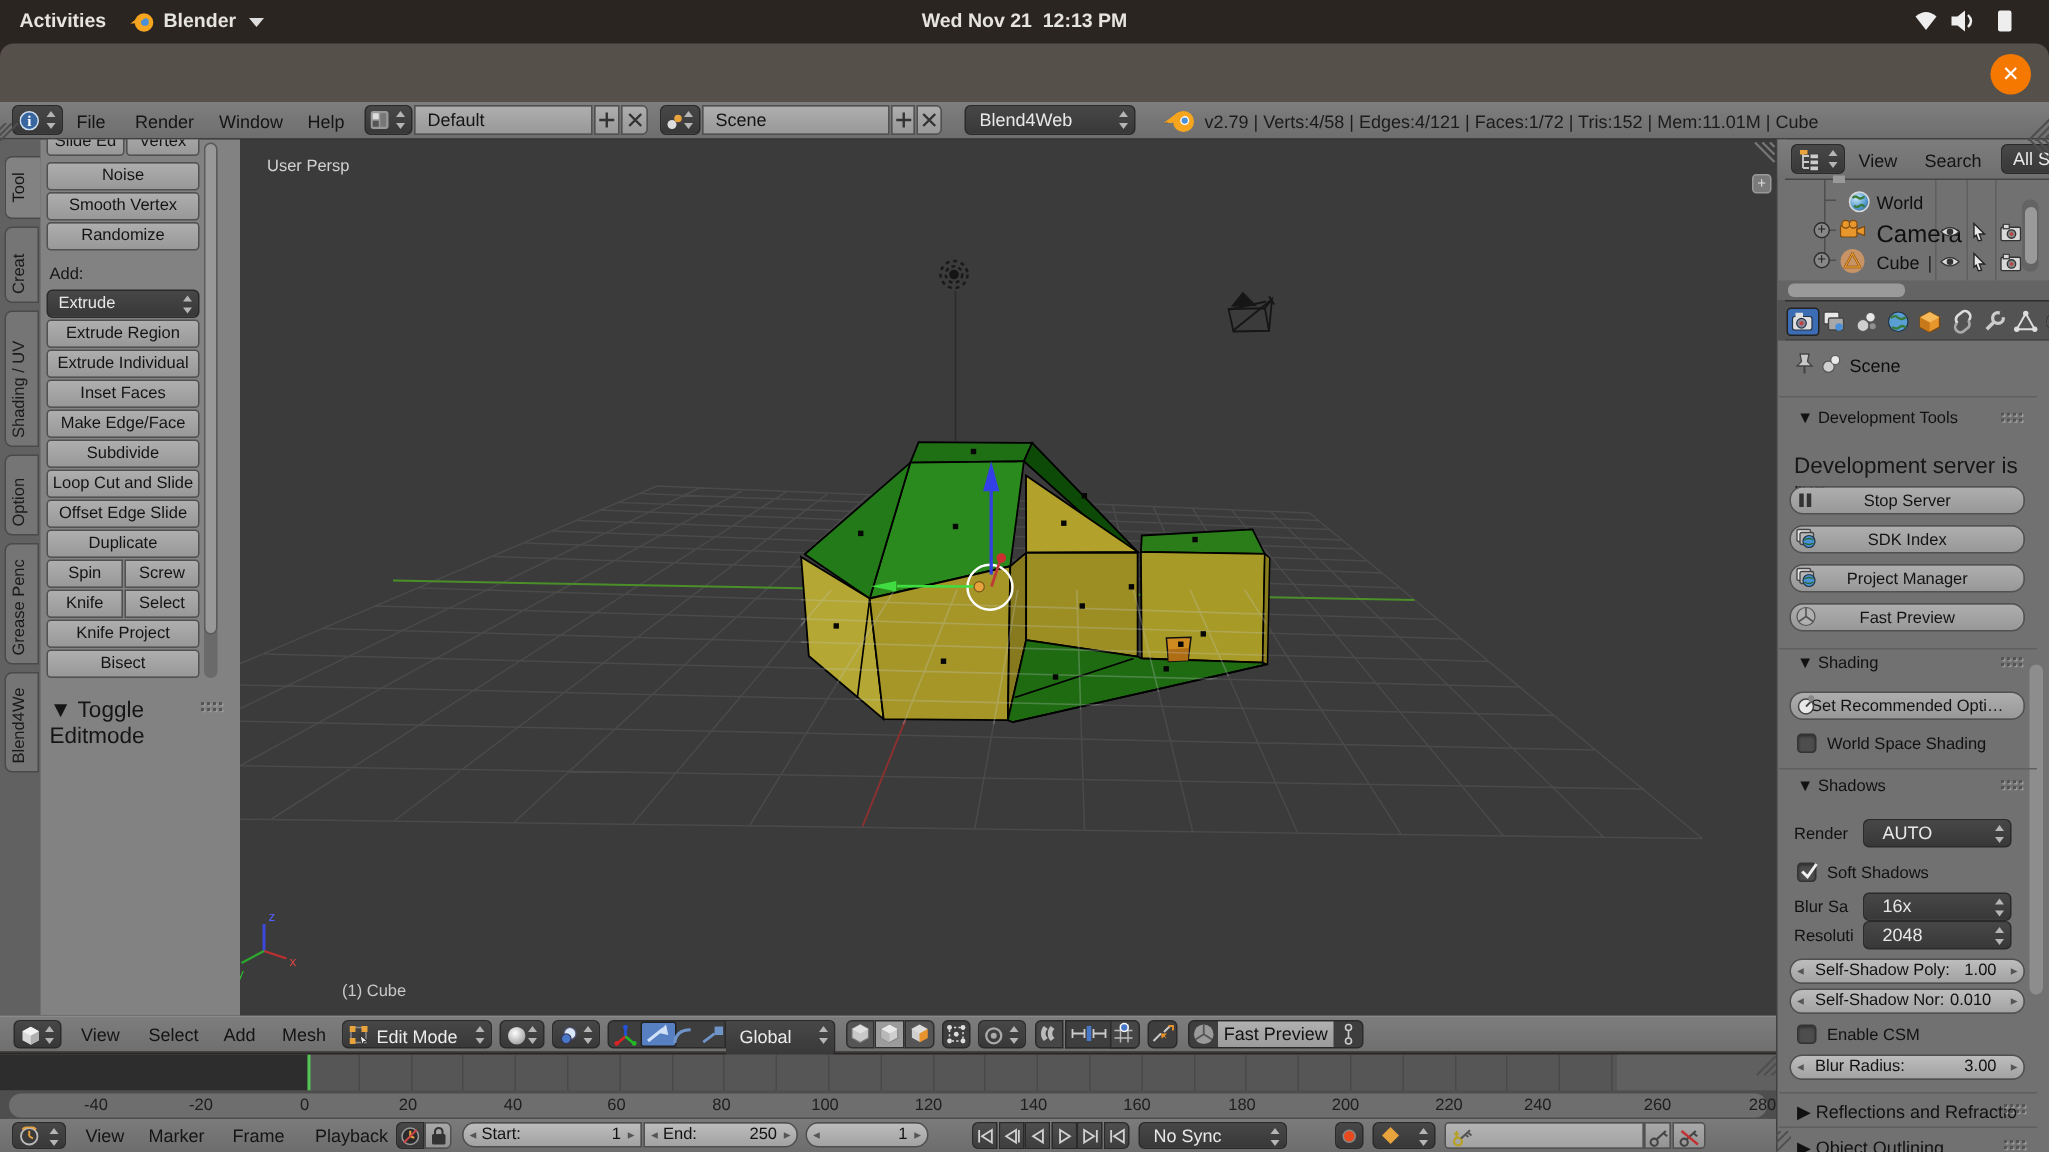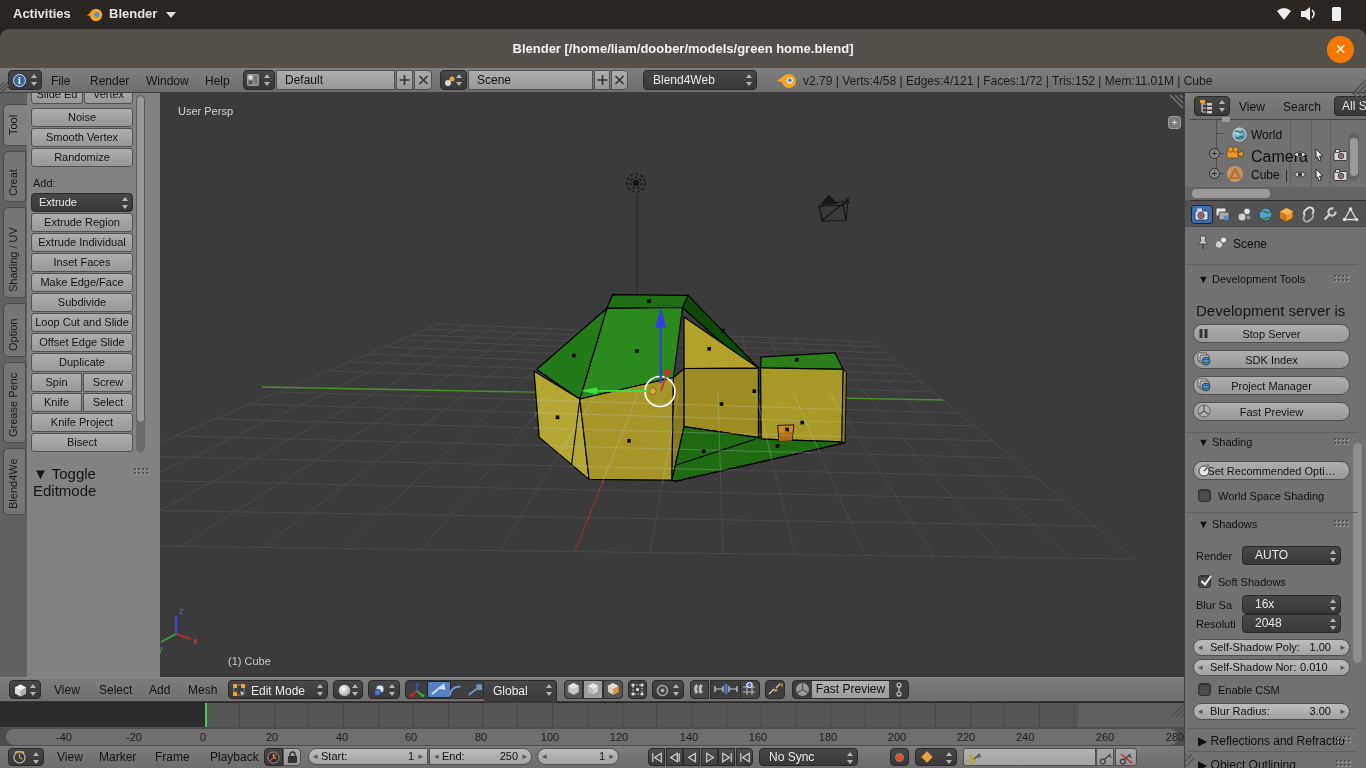--- a/index.html
+++ b/index.html
@@ -21,32 +21,32 @@
  <div class="abs" style="left:13px;top:6px;color:#e6e4e1;font-size:13px;font-weight:bold">Activities</div>
  <svg class="abs" style="left:86px;top:7px" width="17" height="15" viewBox="0 0 17 15">
       <circle cx="10" cy="8" r="6.2" fill="#f5a51e"></circle>
       <circle cx="10.6" cy="7.6" r="2.6" fill="#4a90d9"></circle>
       <path d="M1 9 L8 3 L10 5 L5 8 Z" fill="#f5a51e"></path>
       <path d="M0.5 9.5 L7 4.5 L9 6 Z" fill="#2b2522"></path>
       <path d="M1 8.6 L9 2.6 L11.5 4.6 L6 8.4 Z" fill="#f5a51e"></path>
     </svg>
  <div class="abs" style="left:109px;top:6px;color:#e6e4e1;font-size:13px;font-weight:bold">Blender</div>
  <div class="abs" style="left:166px;top:12px;border-left:5px solid transparent;border-right:5px solid transparent;border-top:6px solid #ddd"></div>
+ <div class="abs" style="left:0;top:6px;width:1366px;text-align:center;color:#e6e4e1;font-size:13px;font-weight:bold">Wed Nov 21&nbsp;&nbsp;12:13 PM</div>
  <svg class="abs" style="left:1276px;top:7px" width="16" height="14" viewBox="0 0 16 14">
       <path d="M8 13 L1 4 Q8 -2 15 4 Z" fill="#eee"></path>
     </svg>
  <svg class="abs" style="left:1300px;top:6px" width="18" height="16" viewBox="0 0 18 16">
       <path d="M1 5 h4 l5 -4 v14 l-5 -4 h-4 Z" fill="#eee"></path>
       <path d="M12 4 Q16 8 12 12" stroke="#eee" stroke-width="1.6" fill="none"></path>
     </svg>
  <div class="abs" style="left:1332px;top:7px;width:9px;height:14px;background:#eee;border-radius:1.5px"></div>
 </div>
 
 <div class="abs" style="left:0;top:29px;width:1366px;height:39px;background:#56504a;border-radius:9px 9px 0 0">
- <div class="abs" style="left:0;top:12px;width:1366px;text-align:center;color:#f4f2f0;font-size:13px;font-weight:bold">Blender [/home/liam/doober/models/green home.blend]</div>
  <div class="abs" style="left:1327px;top:36px;width:27px;height:27px;background:#f57900;border-radius:50%;color:#fff;font-size:14px;text-align:center;line-height:26px;top:7px">✕</div>
 </div>
 
 <div class="abs" style="left:0;top:68px;width:1366px;height:25px;background:linear-gradient(#7e7e7e,#6e6e6e);border-bottom:1px solid #3f3f3f">
  <div class="dd" style="left:8px;top:2px;width:34px;height:20px">
       <svg class="abs" style="left:4px;top:3px" width="13" height="13" viewBox="0 0 13 13">
         <circle cx="6.5" cy="6.5" r="6" fill="#3a66a0" stroke="#cfe0f0" stroke-width="1"></circle>
         <text x="6.5" y="10" font-size="10" font-weight="bold" fill="#fff" text-anchor="middle" font-family="Liberation Serif">i</text>
       </svg>
       <div class="updn"></div>

